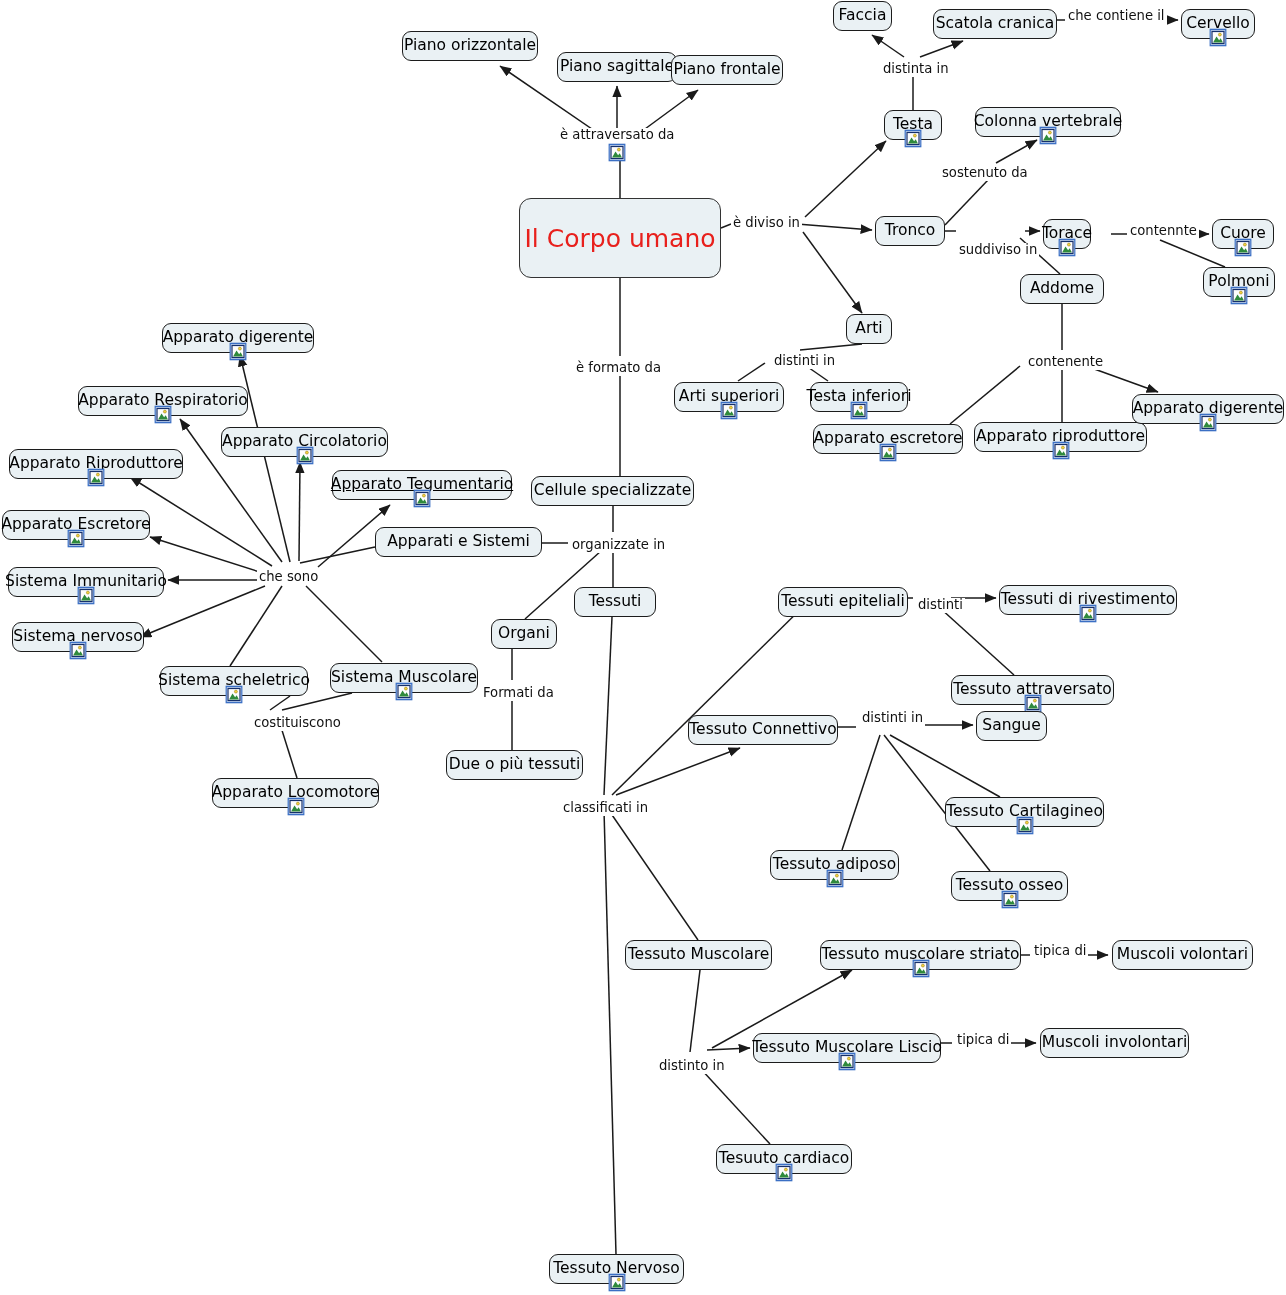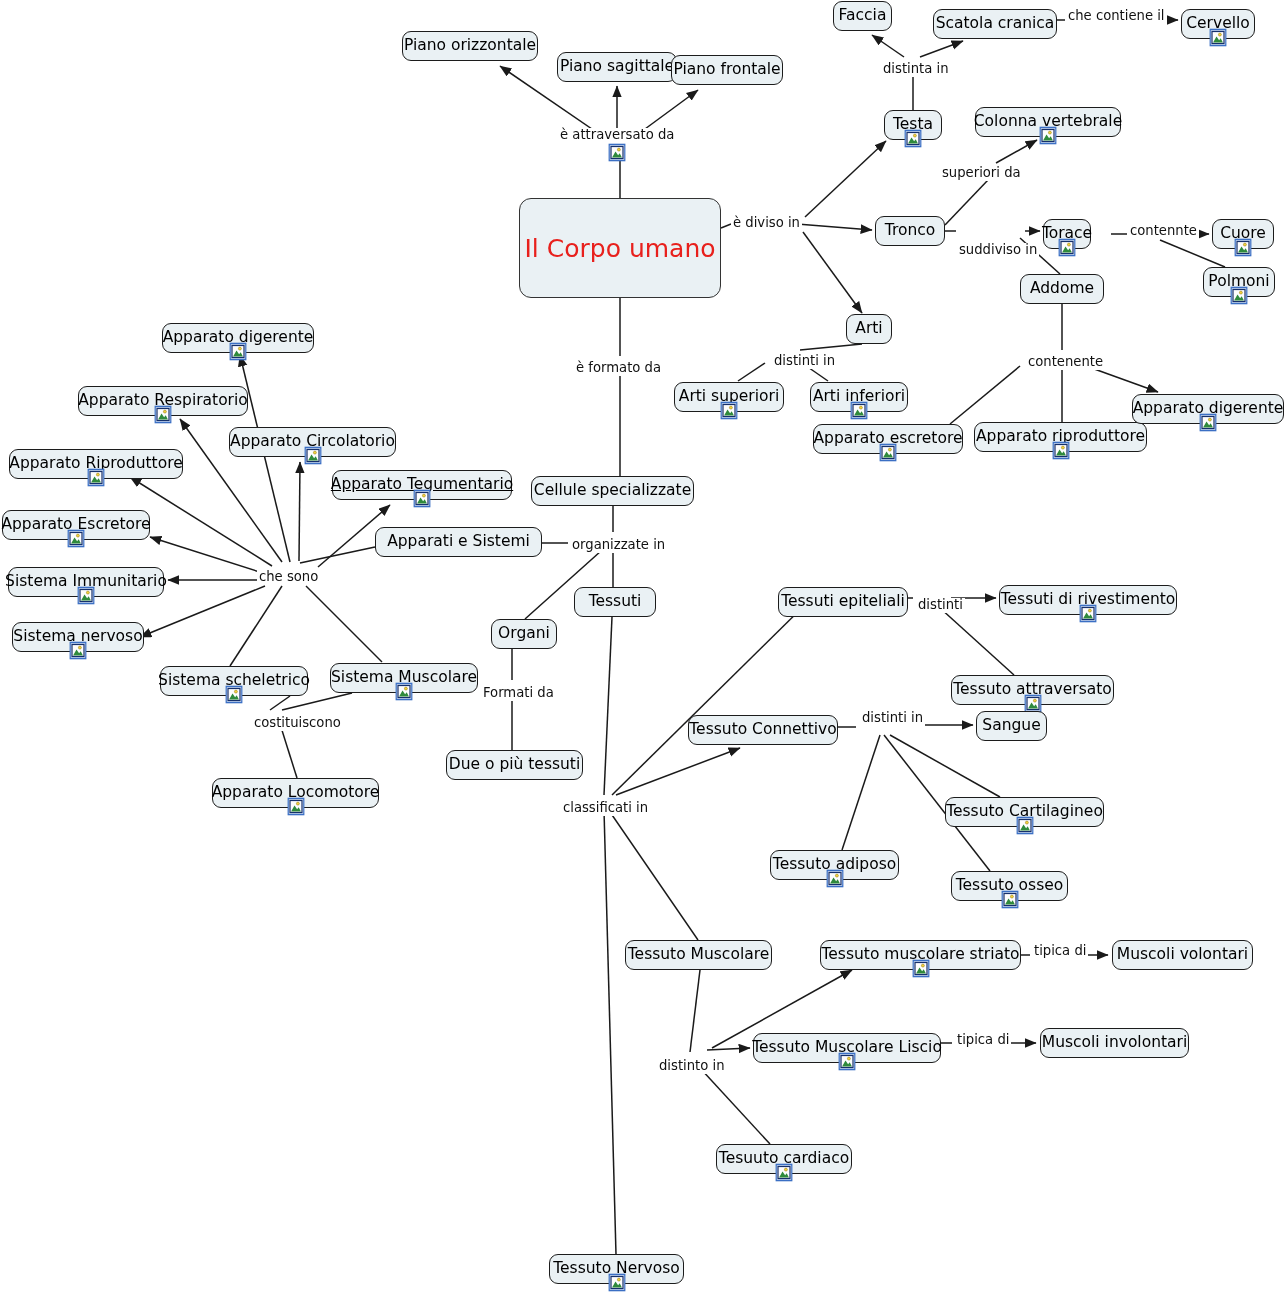--- a/index.html
+++ b/index.html
@@ -146,39 +146,39 @@
   <div id="labels">
       <div class="lbl ico-holder" style="left: 558px; top: 128px;"><span>è attraversato da</span><svg class="ico" viewBox="0 0 17 19">
           <rect x="0.5" y="1.5" width="16" height="16" fill="#e8f0fb" stroke="#3b6fc4" stroke-width="1.6"></rect>
           <rect x="2.5" y="3.5" width="12" height="12" fill="#fdfdfd" stroke="#16306b" stroke-width="1.2"></rect>
           <circle cx="10.4" cy="6.6" r="1.5" fill="#f5d23b" stroke="#8a7416" stroke-width="0.5"></circle>
           <path d="M3.6 14.4 L7 8.6 L9.6 12.2 L11.2 10.2 L13.4 14.4 z" fill="#2f8a3c"></path>
         </svg></div>
       <div class="lbl" style="left: 731px; top: 216px;"><span>è diviso in</span></div>
       <div class="lbl" style="left: 881px; top: 62px;"><span>distinta in</span></div>
       <div class="lbl" style="left: 1066px; top: 9px;"><span>che contiene il</span></div>
-      <div class="lbl" style="left: 940px; top: 166px;"><span>superiori da</span></div>
+      <div class="lbl" style="left: 940px; top: 166px;"><span>sostenuto da</span></div>
       <div class="lbl" style="left: 957px; top: 220px; margin-top: 23px;"><span>suddiviso in</span></div>
       <div class="lbl" style="left: 1128px; top: 224px;"><span>contennte</span></div>
       <div class="lbl" style="left: 1026px; top: 355px;"><span>contenente</span></div>
       <div class="lbl" style="left: 772px; top: 354px;"><span>distinti in</span></div>
       <div class="lbl" style="left: 574px; top: 361px;"><span>è formato da</span></div>
       <div class="lbl" style="left: 257px; top: 570px;"><span>che sono</span></div>
       <div class="lbl" style="left: 570px; top: 538px;"><span>organizzate in</span></div>
       <div class="lbl" style="left: 252px; top: 716px;"><span>costituiscono</span></div>
       <div class="lbl" style="left: 481px; top: 686px;"><span>Formati da</span></div>
       <div class="lbl" style="left: 561px; top: 801px;"><span>classificati in</span></div>
       <div class="lbl" style="left: 916px; top: 598px;"><span>distinti</span></div>
       <div class="lbl" style="left: 860px; top: 711px;"><span>distinti in</span></div>
       <div class="lbl" style="left: 657px; top: 1059px;"><span>distinto in</span></div>
       <div class="lbl" style="left: 1032px; top: 944px;"><span>tipica di</span></div>
       <div class="lbl" style="left: 955px; top: 1033px;"><span>tipica di</span></div>
     </div>
   <div id="nodes">
-      <div class="node root" style="left: 519px; top: 198px; width: 202px; height: 100px;">
+      <div class="node root" style="left: 519px; top: 198px; width: 202px; height: 80px;">
         <span>Il Corpo umano</span>
       </div>
       <div class="node" style="left: 402px; top: 31px; width: 136px; height: 30px;">
         <span>Piano orizzontale</span>
       </div>
       <div class="node" style="left: 557px; top: 52px; width: 120px; height: 30px;">
         <span>Piano sagittale</span>
       </div>
       <div class="node" style="left: 671px; top: 55px; width: 112px; height: 30px;">
         <span>Piano frontale</span>
@@ -255,21 +255,21 @@
       <div class="node" style="left: 674px; top: 382px; width: 110px; height: 30px;">
         <span>Arti superiori</span>
         <svg class="ico" viewBox="0 0 17 19">
           <rect x="0.5" y="1.5" width="16" height="16" fill="#e8f0fb" stroke="#3b6fc4" stroke-width="1.6"></rect>
           <rect x="2.5" y="3.5" width="12" height="12" fill="#fdfdfd" stroke="#16306b" stroke-width="1.2"></rect>
           <circle cx="10.4" cy="6.6" r="1.5" fill="#f5d23b" stroke="#8a7416" stroke-width="0.5"></circle>
           <path d="M3.6 14.4 L7 8.6 L9.6 12.2 L11.2 10.2 L13.4 14.4 z" fill="#2f8a3c"></path>
         </svg>
       </div>
       <div class="node" style="left: 810px; top: 382px; width: 98px; height: 30px;">
-        <span>Arti inferiori</span>
+        <span>Testa inferiori</span>
         <svg class="ico" viewBox="0 0 17 19">
           <rect x="0.5" y="1.5" width="16" height="16" fill="#e8f0fb" stroke="#3b6fc4" stroke-width="1.6"></rect>
           <rect x="2.5" y="3.5" width="12" height="12" fill="#fdfdfd" stroke="#16306b" stroke-width="1.2"></rect>
           <circle cx="10.4" cy="6.6" r="1.5" fill="#f5d23b" stroke="#8a7416" stroke-width="0.5"></circle>
           <path d="M3.6 14.4 L7 8.6 L9.6 12.2 L11.2 10.2 L13.4 14.4 z" fill="#2f8a3c"></path>
         </svg>
       </div>
       <div class="node" style="left: 813px; top: 424px; width: 150px; height: 30px;">
         <span>Apparato escretore</span>
         <svg class="ico" viewBox="0 0 17 19">
@@ -308,21 +308,21 @@
       </div>
       <div class="node" style="left: 78px; top: 386px; width: 170px; height: 30px;">
         <span>Apparato Respiratorio</span>
         <svg class="ico" viewBox="0 0 17 19">
           <rect x="0.5" y="1.5" width="16" height="16" fill="#e8f0fb" stroke="#3b6fc4" stroke-width="1.6"></rect>
           <rect x="2.5" y="3.5" width="12" height="12" fill="#fdfdfd" stroke="#16306b" stroke-width="1.2"></rect>
           <circle cx="10.4" cy="6.6" r="1.5" fill="#f5d23b" stroke="#8a7416" stroke-width="0.5"></circle>
           <path d="M3.6 14.4 L7 8.6 L9.6 12.2 L11.2 10.2 L13.4 14.4 z" fill="#2f8a3c"></path>
         </svg>
       </div>
-      <div class="node" style="left: 221px; top: 427px; width: 167px; height: 30px; margin-left: 8px;">
+      <div class="node" style="left: 221px; top: 427px; width: 167px; height: 30px;">
         <span>Apparato Circolatorio</span>
         <svg class="ico" viewBox="0 0 17 19">
           <rect x="0.5" y="1.5" width="16" height="16" fill="#e8f0fb" stroke="#3b6fc4" stroke-width="1.6"></rect>
           <rect x="2.5" y="3.5" width="12" height="12" fill="#fdfdfd" stroke="#16306b" stroke-width="1.2"></rect>
           <circle cx="10.4" cy="6.6" r="1.5" fill="#f5d23b" stroke="#8a7416" stroke-width="0.5"></circle>
           <path d="M3.6 14.4 L7 8.6 L9.6 12.2 L11.2 10.2 L13.4 14.4 z" fill="#2f8a3c"></path>
         </svg>
       </div>
       <div class="node" style="left: 9px; top: 449px; width: 174px; height: 30px;">
         <span>Apparato Riproduttore</span>

